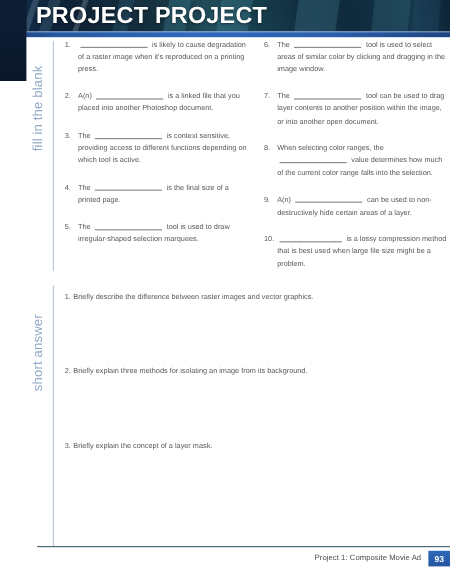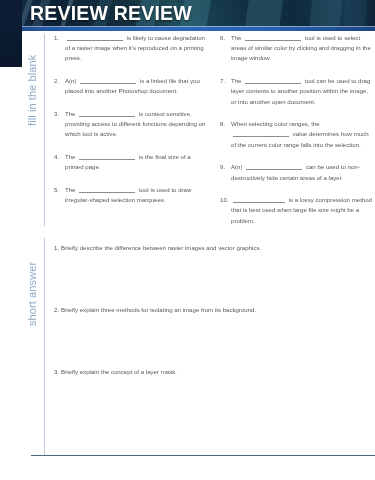--- a/index.html
+++ b/index.html
@@ -220,21 +220,21 @@
     <div class="streak s3"></div>
     <div class="streak s4"></div>
     <div class="streak s5"></div>
     <div class="streak s6"></div>
     <div class="streak s7"></div>
     <div class="streak s8"></div>
     <div class="streak s9"></div>
     <div class="streak s10"></div>
   </div>
 </div>
-<div class="banner-title">REVIEW REVIEW</div>
+<div class="banner-title">PROJECT PROJECT</div>
 <div class="banner-rule"></div>
 <div class="banner-rule-hi"></div>
 
 <div class="spine"></div>
 <div class="spine-dark"></div>
 
 <div class="page">
 
   <div class="vrule vrule-fitb"></div>
   <div class="section-label label-fitb">
@@ -312,14 +312,18 @@
     </div>
     <div class="sa-item">
       <span class="n">2.</span><span>Briefly explain three methods for isolating an image from its background.</span>
     </div>
     <div class="sa-item">
       <span class="n">3.</span><span>Briefly explain the concept of a layer mask.</span>
     </div>
   </div>
 
   <div class="footer-rule"></div>
+  <div class="footer">
+    <div class="footer-text">Project 1: Composite Movie Ad</div>
+    <div class="page-badge">93</div>
+  </div>
 
 </div>
 
 </body></html>

